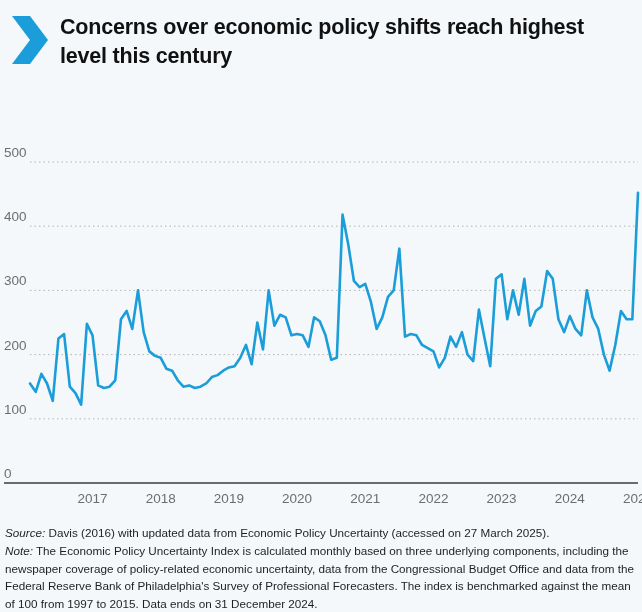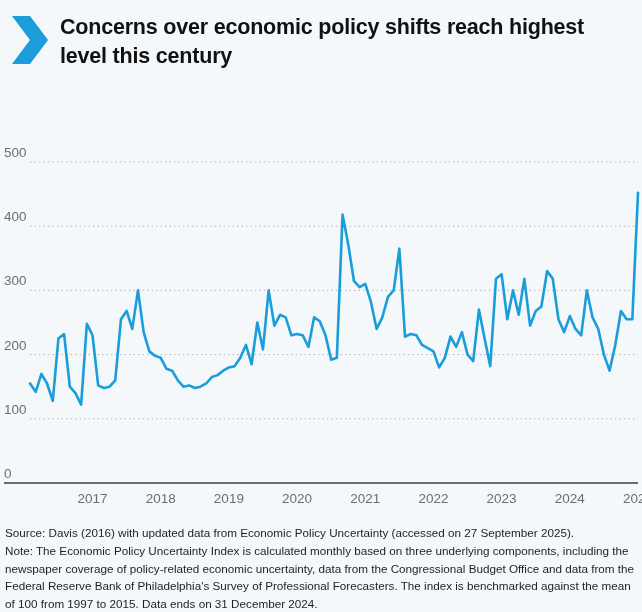--- a/index.html
+++ b/index.html
@@ -85,20 +85,21 @@
   .footnotes {
     position: absolute;
     left: 5px;
     top: 524px;
     width: 632px;
     font-size: 11.7px;
     line-height: 1.52;
     color: #1f1f1f;
   }
   .footnotes .lbl {
+    font-style: italic;
   }
   .fn-line { display: block; }
 </style>
 </head>
 <body>
 
 <div class="page">
 
   <div class="header">
     <svg class="chevron" viewBox="0 0 40 52" aria-hidden="true">
@@ -135,17 +136,17 @@
           <text class="xtick" x="501.6312661208914" y="355">2023</text>
           <text class="xtick" x="569.8156330604457" y="355">2024</text>
           <text class="xtick" x="638" y="355">2025</text>
         </g>
       <line id="axis-baseline" x1="4" y1="335" x2="638" y2="335" stroke="#3c3c3c" stroke-width="1.4"></line>
       <path id="series-path" fill="none" stroke="#1b9dd9" stroke-width="2.6" stroke-linejoin="round" stroke-linecap="round" d="M30.00 235.49 L35.73 243.84 L41.39 225.86 L47.05 235.49 L52.77 252.82 L58.43 190.55 L64.09 186.06 L69.82 238.70 L75.48 245.12 L81.14 256.68 L86.87 175.78 L92.53 187.34 L98.18 237.42 L103.91 239.98 L109.57 238.70 L115.23 232.28 L120.96 171.29 L126.62 162.94 L132.28 180.92 L138.00 142.40 L143.66 184.13 L149.32 203.39 L155.05 207.88 L160.71 209.81 L166.37 220.72 L172.10 222.65 L177.76 232.28 L183.41 238.70 L189.14 237.42 L194.80 239.98 L200.46 238.70 L206.19 235.49 L211.85 229.07 L217.51 227.14 L223.23 222.65 L228.89 219.44 L234.55 218.16 L240.28 209.81 L245.94 196.97 L251.60 216.23 L257.33 174.50 L262.99 201.46 L268.65 142.40 L274.37 177.71 L280.03 166.80 L285.69 169.36 L291.42 187.34 L297.08 186.06 L302.74 187.34 L308.46 198.90 L314.12 169.36 L319.78 173.22 L325.51 187.34 L331.17 211.74 L336.83 209.81 L342.56 66.64 L348.22 96.18 L353.88 132.77 L359.60 139.19 L365.26 135.98 L370.92 153.96 L376.65 180.92 L382.31 169.36 L387.97 148.82 L393.70 142.40 L399.35 100.67 L405.01 188.62 L410.74 186.06 L416.40 187.34 L422.06 196.97 L427.79 200.18 L433.45 203.39 L439.11 219.44 L444.83 209.81 L450.49 188.62 L456.15 198.90 L461.88 184.13 L467.54 206.60 L473.20 213.02 L478.93 161.66 L484.59 190.55 L490.24 218.16 L495.97 130.84 L501.63 126.35 L507.29 171.29 L513.02 142.40 L518.68 166.80 L524.34 130.84 L530.06 177.71 L535.72 162.94 L541.38 158.45 L547.11 123.14 L552.77 130.84 L558.43 171.29 L564.16 184.13 L569.82 168.08 L575.47 180.92 L581.20 187.34 L586.86 142.40 L592.52 169.36 L598.25 180.92 L603.91 206.60 L609.57 222.65 L615.29 196.97 L620.95 162.94 L626.61 171.29 L632.34 171.29 L638.00 44.82"></path>
     </svg>
   </div>
 
   <div class="footnotes">
-    <span class="fn-line"><span class="lbl">Source:</span><span> Davis (2016) with updated data from Economic Policy Uncertainty (accessed on 27 September 2025).</span></span>
+    <span class="fn-line"><span class="lbl">Source:</span><span> Davis (2016) with updated data from Economic Policy Uncertainty (accessed on 27 March 2025).</span></span>
     <span class="fn-line"><span class="lbl">Note:</span><span> The Economic Policy Uncertainty Index is calculated monthly based on three underlying components, including the newspaper coverage of policy-related economic uncertainty, data from the Congressional Budget Office and data from the Federal Reserve Bank of Philadelphia's Survey of Professional Forecasters. The index is benchmarked against the mean of 100 from 1997 to 2015. Data ends on 31 December 2024.</span></span>
   </div>
 
 </div>
 
 </body></html>

